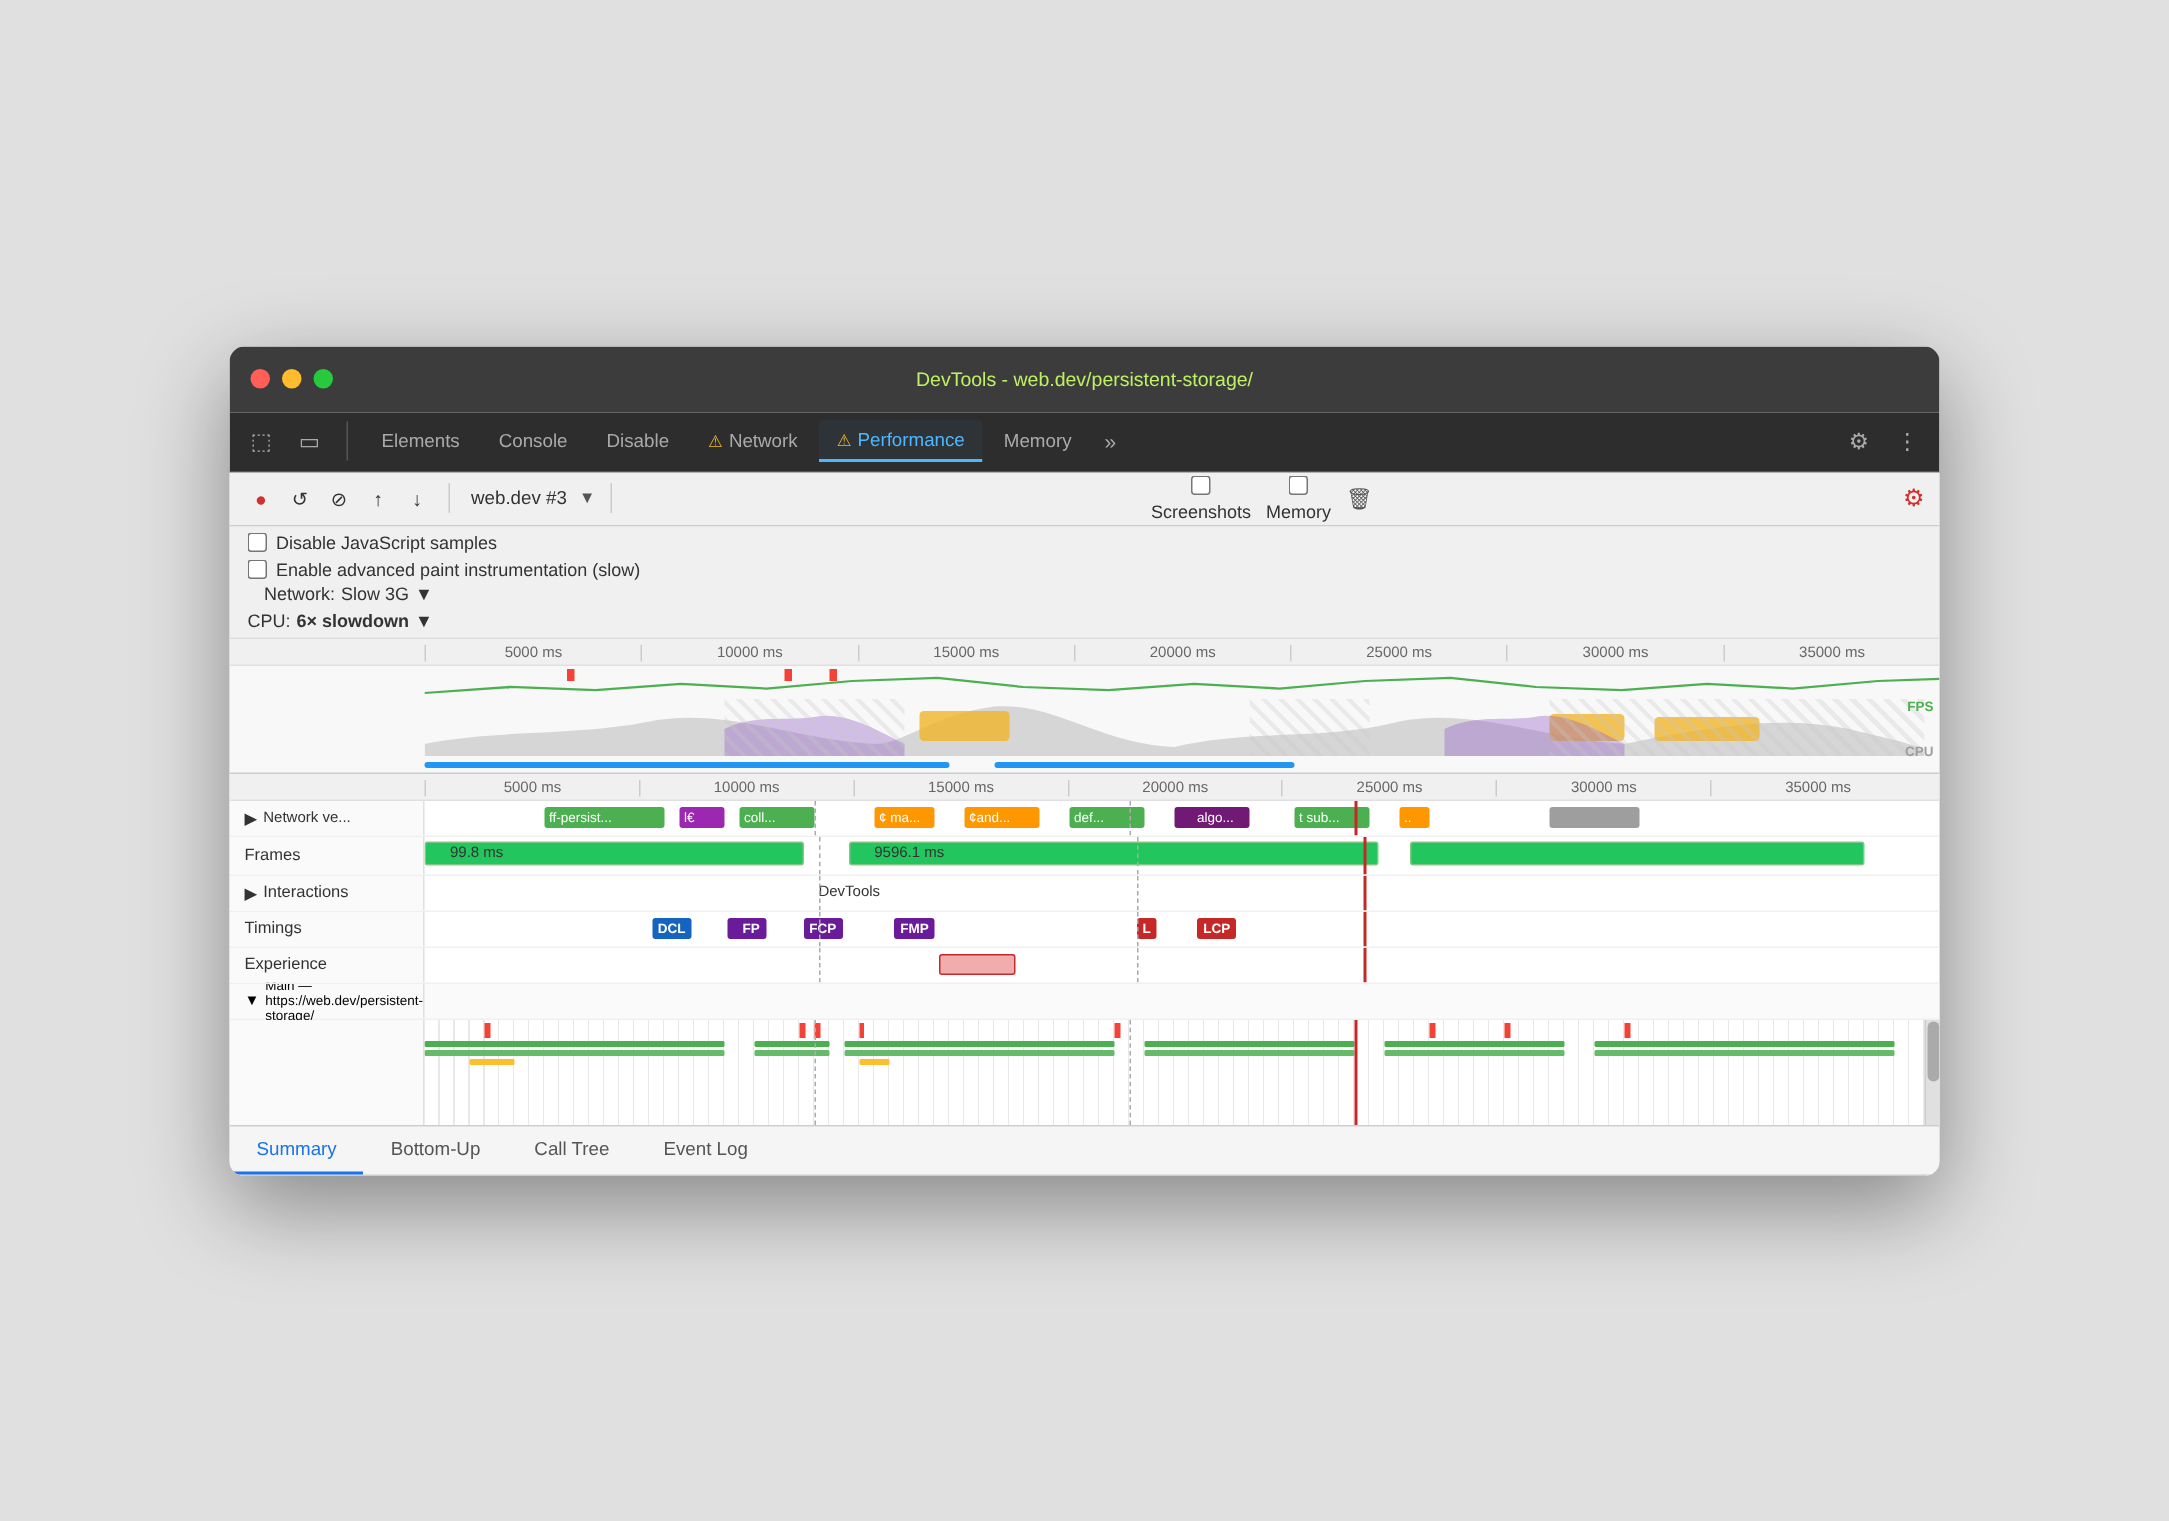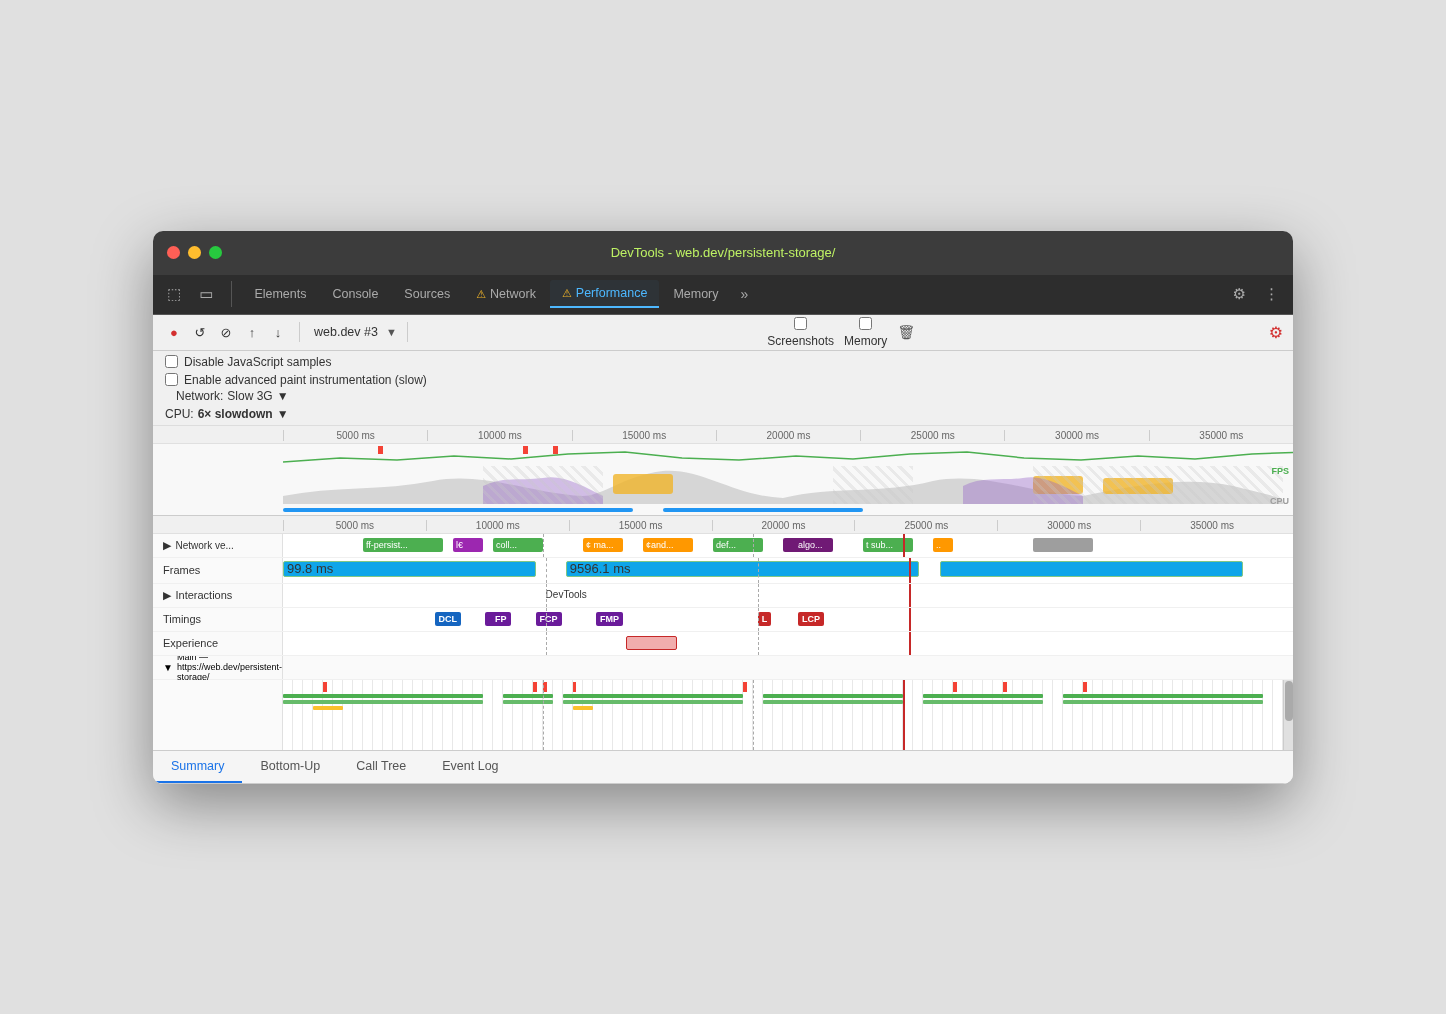--- a/index.html
+++ b/index.html
@@ -289,28 +289,28 @@
       display: flex;
       align-items: center;
       padding: 0 3px;
       white-space: nowrap;
       overflow: hidden;
     }
     .frame-block {
       position: absolute;
       height: 16px;
       top: 3px;
-      background: #0ea5e9;
+      background: #22c55e;
       border: 1px solid #81c784;
       border-radius: 2px;
-      font-size: 13px;
-      color: #333;
-      display: flex;
-      align-items: center;
-      padding: 0 3px;
+      font-size: 10px;
+      color: #333;
+      display: flex;
+      align-items: center;
+      padding: 0 16px;
     }
     
     .timing-badge {
       position: absolute;
       top: 4px;
       height: 14px;
       border-radius: 2px;
       font-size: 9px;
       font-weight: bold;
       color: #fff;
@@ -467,21 +467,21 @@
       <div class="tab-icon-btn">⬚</div>
       <div class="tab-icon-btn">▭</div>
     </div>
     <div class="tab">
       <span>Elements</span>
     </div>
     <div class="tab">
       <span>Console</span>
     </div>
     <div class="tab">
-      <span>Sources</span>
+      <span>Disable</span>
     </div>
     <div class="tab">
       <span class="tab-warning">⚠</span>
       <span>Network</span>
     </div>
     <div class="tab active">
       <span class="tab-warning">⚠</span>
       <span>Performance</span>
     </div>
     <div class="tab">

